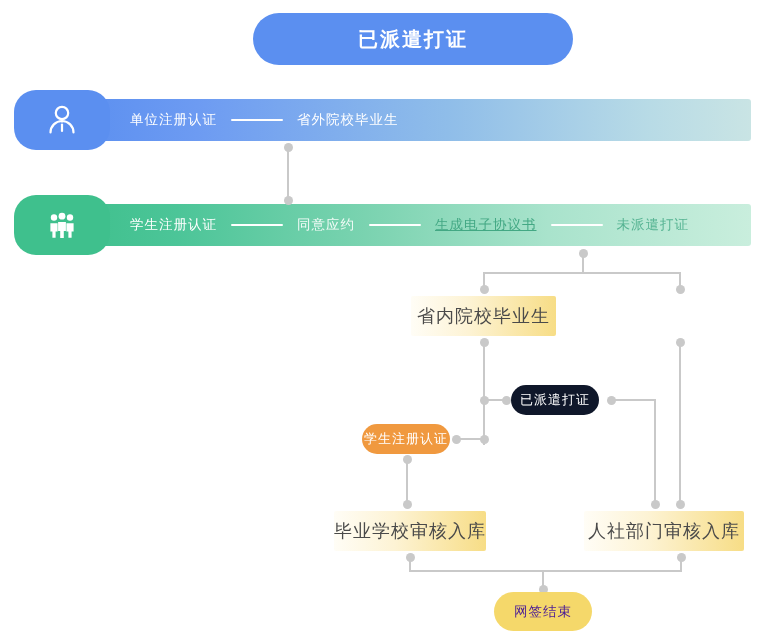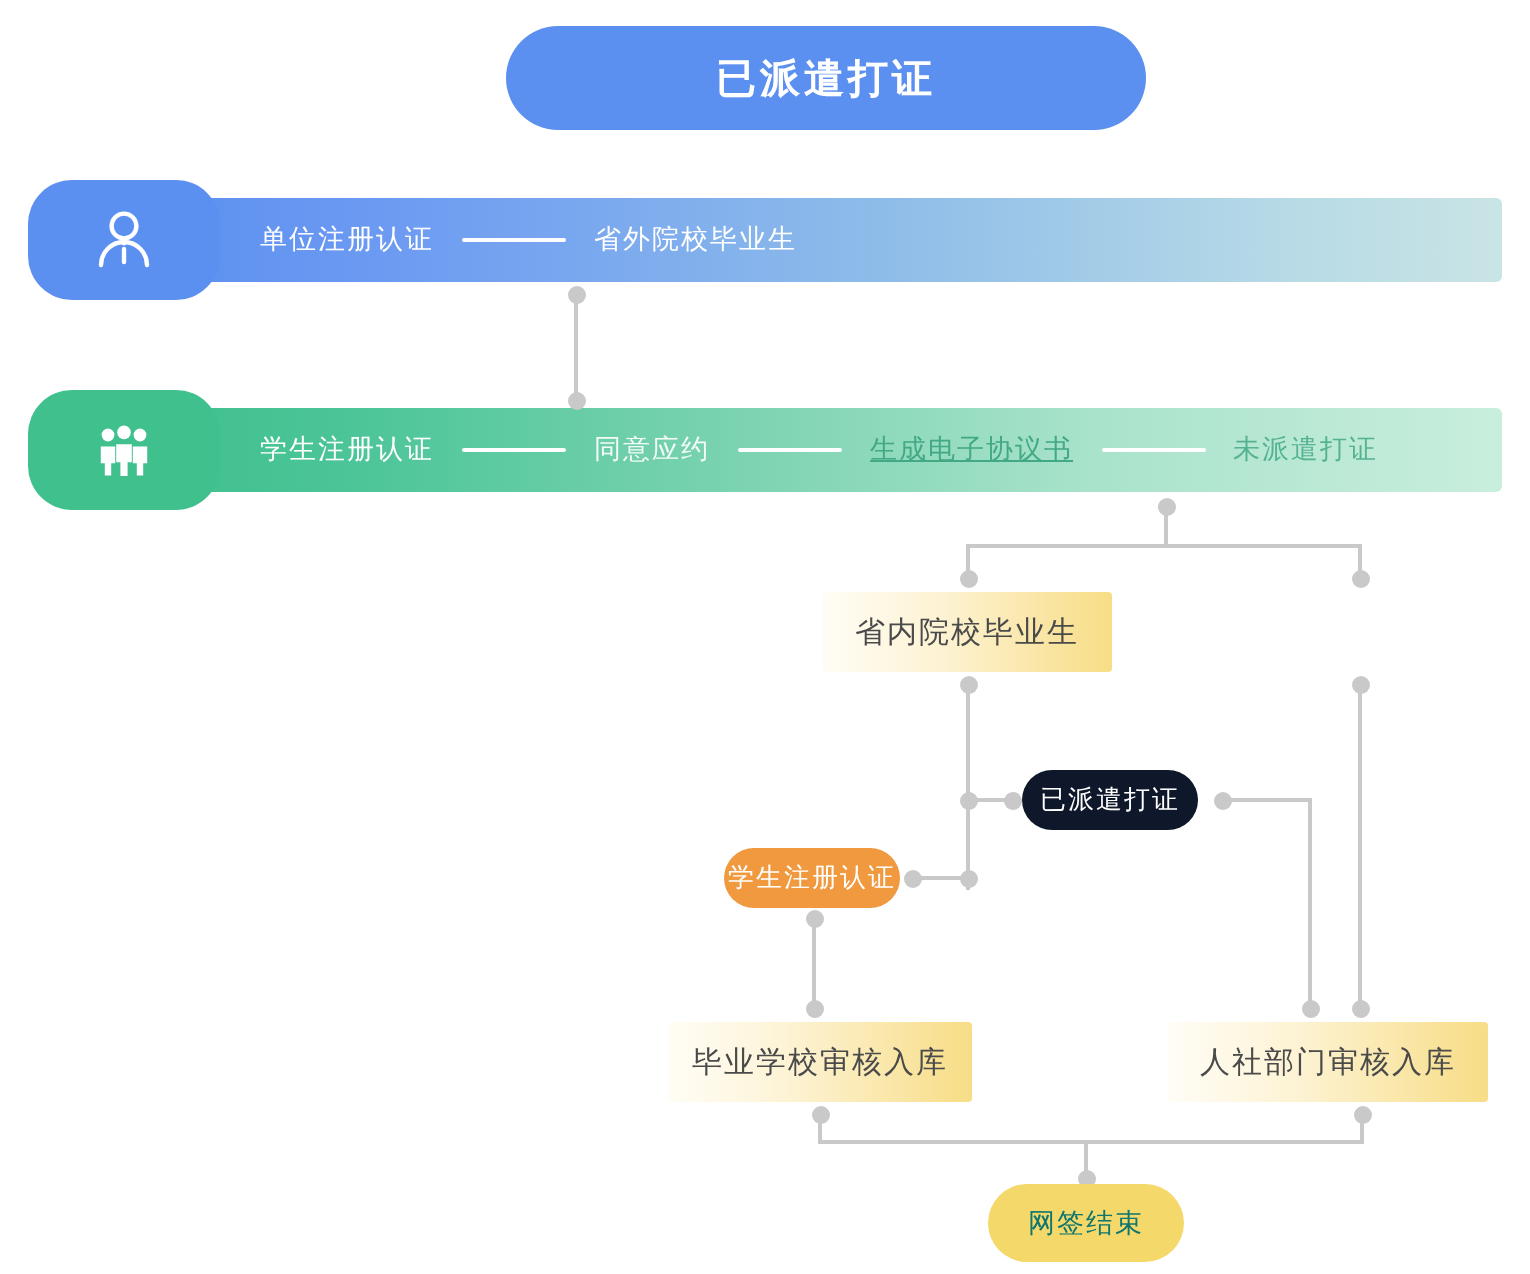--- a/index.html
+++ b/index.html
@@ -64,21 +64,21 @@
   #bar-student .seg-dash.d3{background:#ffffff;}
   #bar-student .seg-label.s4{color:#55b392;}
 
   
   .icon-svg{display:block;}
 
   
   .ybox{
     position:absolute;height:40px;
     display:flex;align-items:center;justify-content:center;
-    font-size:15px;color:#4a4a4a;letter-spacing:1px;white-space:nowrap;
+    font-size:18px;color:#4a4a4a;letter-spacing:1px;white-space:nowrap;
     background:linear-gradient(to right,#fffdf6 0%,#fdf3d4 40%,#f7dd86 100%);
     border-radius:2px;
   }
   #box-inprov{left:411px;top:296px;width:145px;}
   #box-outprov{left:607px;top:296px;width:145px;}
   #box-school{left:334px;top:511px;width:152px;}
   #box-rsd{left:584px;top:511px;width:160px;}
 
   
   .pill{
@@ -86,21 +86,21 @@
     display:flex;align-items:center;justify-content:center;
     font-size:13px;color:#ffffff;letter-spacing:1px;white-space:nowrap;
   }
   #pill-dispatched{left:511px;top:385px;width:88px;background:#0f172a;}
   #pill-undispatched{left:362px;top:424px;width:88px;background:#f0993f;}
 
   #pill-end{
     position:absolute;left:494px;top:592px;width:98px;height:39px;
     border-radius:20px;background:#f5d86a;
     display:flex;align-items:center;justify-content:center;
-    font-size:13.5px;color:#0f766e;letter-spacing:1px;
+    font-size:13.5px;color:#4c1d95;letter-spacing:1px;
   }
 
   
   .conn{position:absolute;background:#c9c9c9;}
   .v{width:2px;}
   .h{height:2px;}
   .dot{position:absolute;width:9px;height:9px;border-radius:50%;background:#c9c9c9;}
 </style>
 </head>
 <body>

